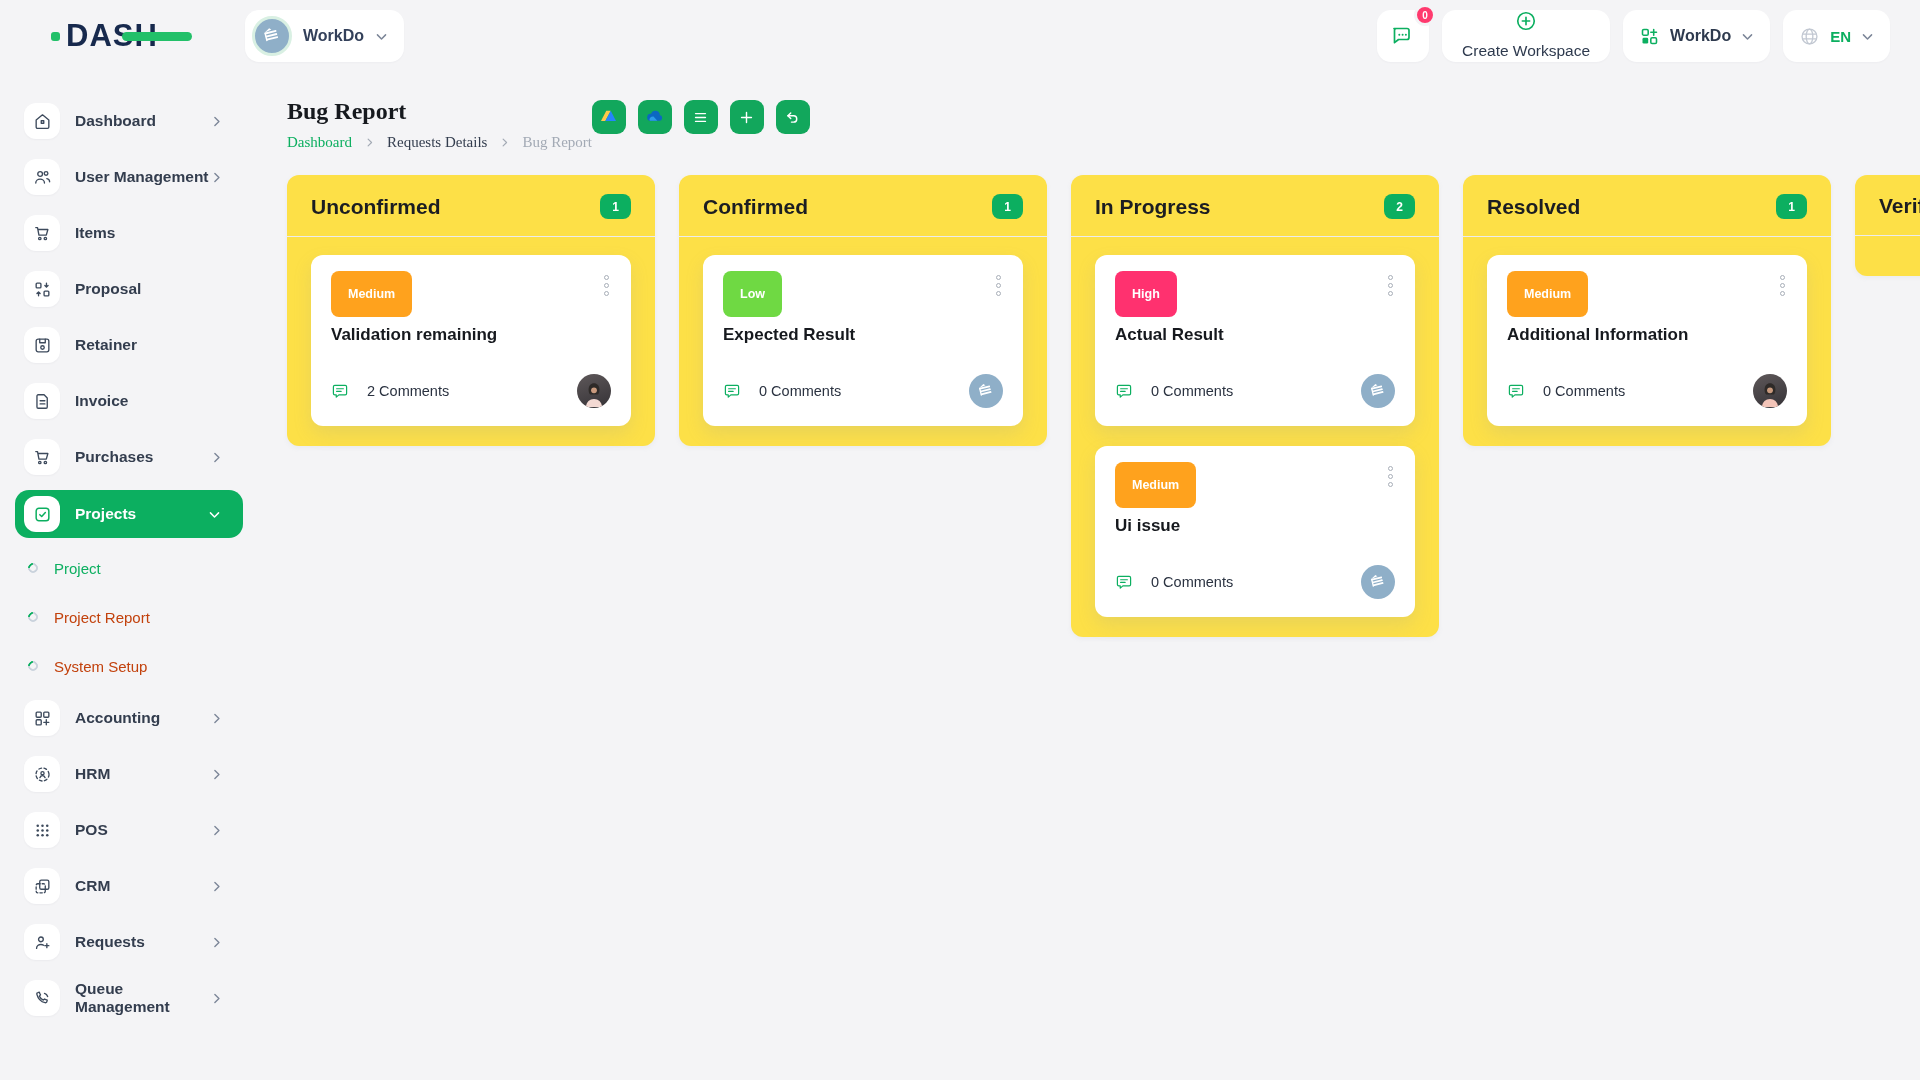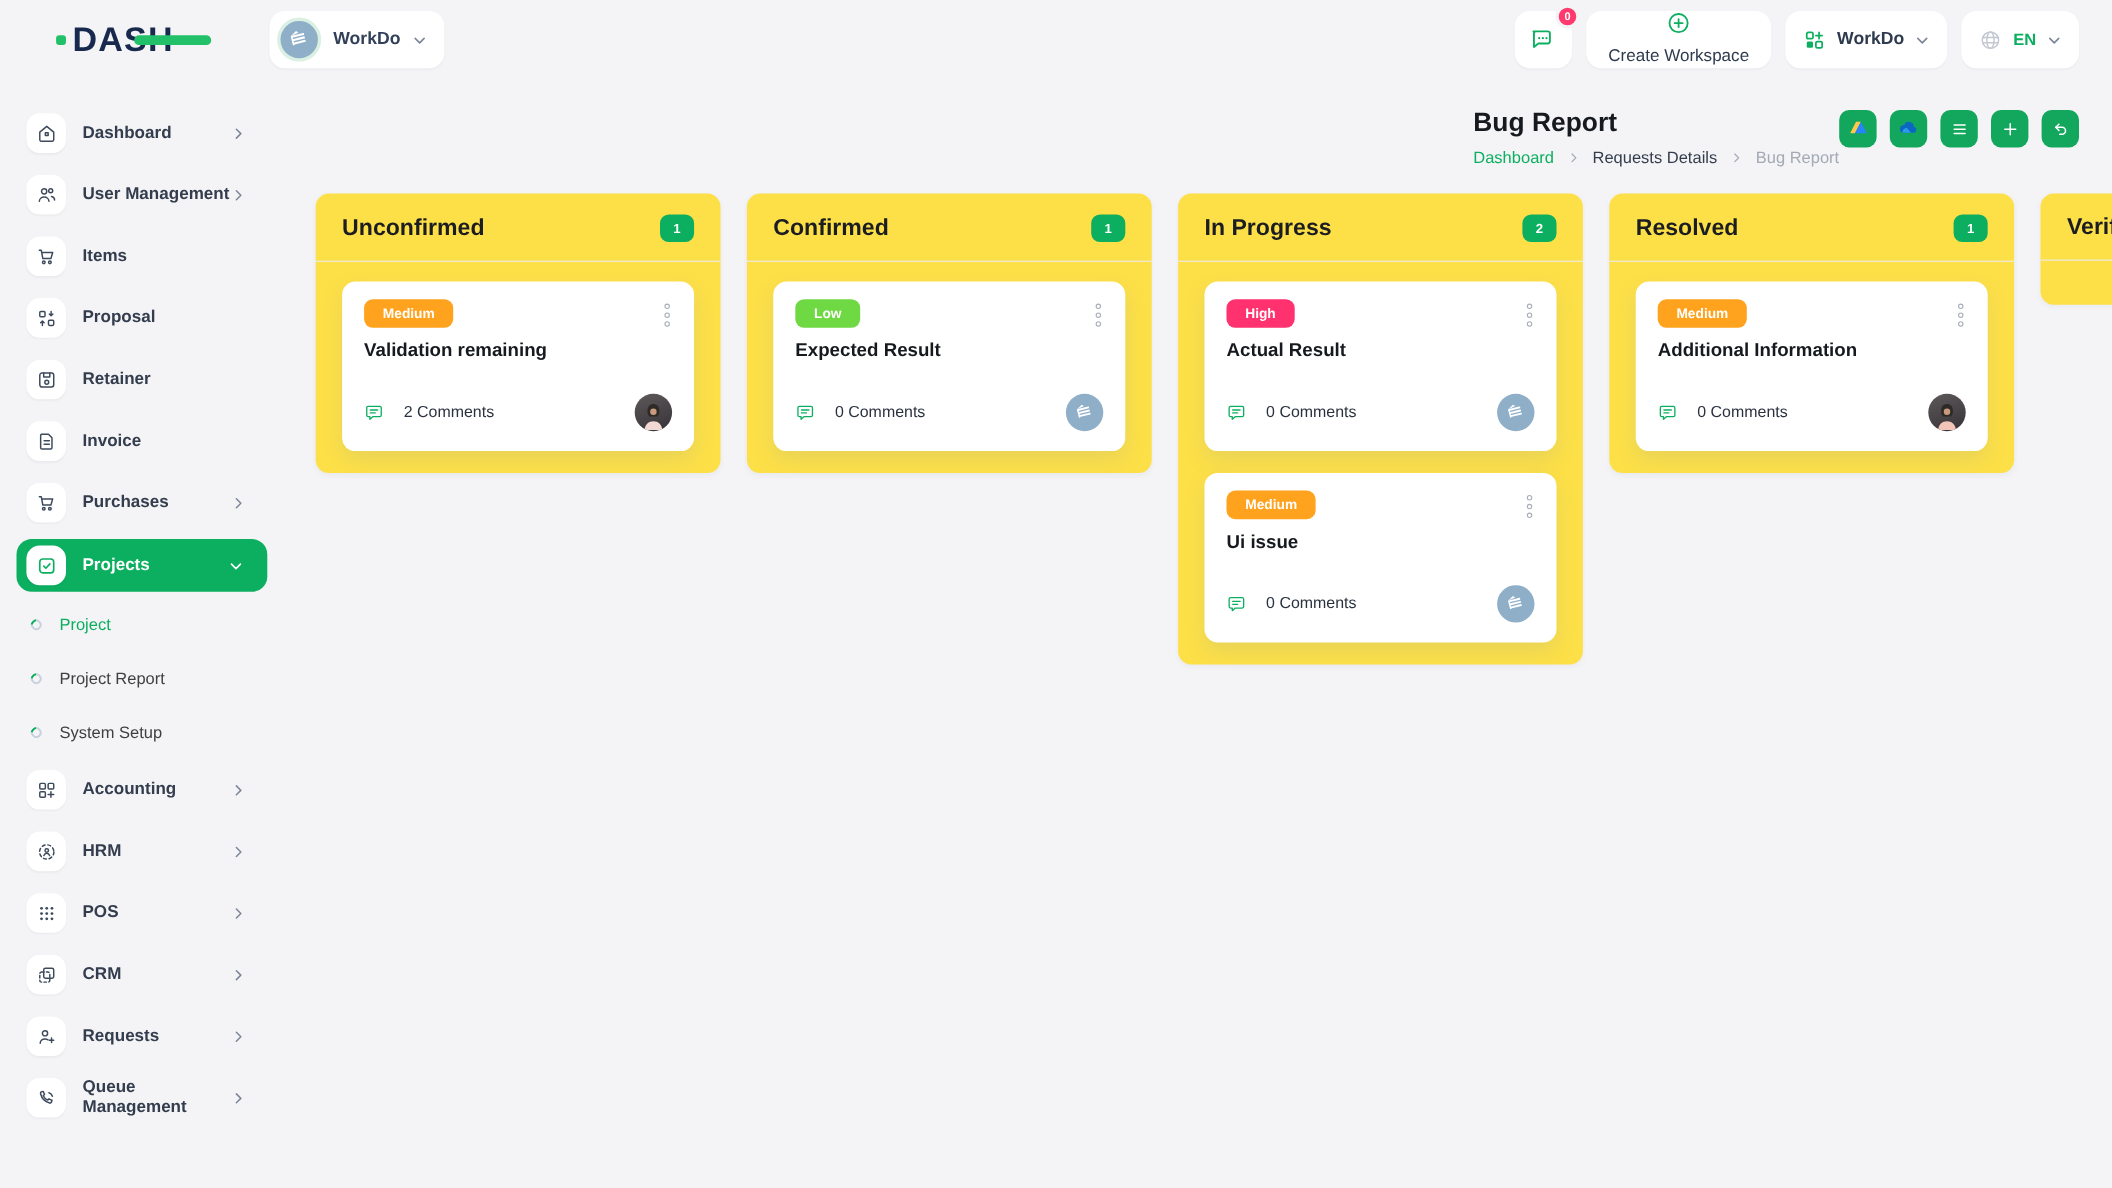--- a/index.html
+++ b/index.html
@@ -34,47 +34,47 @@
   
   .sidebar { position:absolute; left:0; top:72px; bottom:0; width:245px; padding:26px 0 0 0; overflow:hidden; }
   .s-item { display:flex; align-items:center; height:46px; margin:0 0 10px 0; padding-left:24px; cursor:pointer; }
   .s-ico { width:36px; height:36px; flex:0 0 36px; border-radius:12px; background:#fff; box-shadow:0 1px 2px rgba(20,30,50,.04); display:flex; align-items:center; justify-content:center; }
   .s-label { margin-left:15px; font-size:15.5px; font-weight:600; color:#333D4E; flex:1; }
   .s-chev { margin-right:22px; }
   .s-item.active { background:#0CAF60; border-radius:14px; margin-left:15px; margin-right:2px; padding-left:9px; height:48px; }
   .s-item.active .s-label { color:#fff; }
   .sub-item { display:flex; align-items:center; height:40px; margin-bottom:9px; padding-left:28px; cursor:pointer; }
   .bullet { width:10px; height:10px; border-radius:50%; border:2px solid #C9D2DC; border-top-color:#0CAF60; transform:rotate(-45deg); flex:0 0 10px; }
-  .sub-label { margin-left:16px; font-size:15px; font-weight:500; color:#404040; }
+  .sub-label { margin-left:16px; font-size:15px; font-weight:500; color:#c2410c; }
   .sub-item.active .sub-label { color:#0CAF60; }
 
   
   .main { position:absolute; left:245px; top:72px; right:0; bottom:0; padding:26px 0 0 42px; overflow:hidden; }
-  .page-head { display:flex; align-items:center; justify-content:flex-end; }
+  .page-head { display:flex; align-items:center; justify-content:flex-start;font-family:Liberation Serif, serif; }
   .page-title { font-size:24px; font-weight:700; color:#16191E; }
   .breadcrumb { display:flex; align-items:center; gap:12px; margin-top:9px; font-size:15px; }
   .bc-link { color:#0CAF60; cursor:pointer; }
   .bc-mid { color:#333D4E; cursor:pointer; }
   .bc-cur { color:#A3AAB5; }
   .toolbar { display:flex; gap:12px; margin-right:30px; align-self:flex-start; margin-top:2px; }
   .tool-btn { width:34px; height:34px; border-radius:9px; background:#12A75C; display:flex; align-items:center; justify-content:center; cursor:pointer; border:none; }
 
   
   .board { display:flex; align-items:flex-start; gap:24px; margin-top:24px; }
   .col { width:368px; flex:0 0 368px; background:#fde047; border-radius:12px; box-shadow:0 2px 5px rgba(146,153,168,.09); }
   .col-head { display:flex; align-items:center; justify-content:space-between; padding:19px 24px 17px 24px; }
   .col-title { font-size:21px; font-weight:700; color:#1B1D22; white-space:nowrap; }
   .col-count { background:#0CAF60; color:#fff; font-size:12px; font-weight:600; min-width:31px; height:25px; border-radius:8px; display:flex; align-items:center; justify-content:center; padding:0 8px; }
   .col-div { border-top:1px solid #ECECEE; }
   .col-body { padding:18px 24px 20px 24px; display:flex; flex-direction:column; gap:20px; }
   .col-body.empty { padding:0; height:40px; }
 
   .card { background:#fff; border-radius:12px; box-shadow:0 8px 18px rgba(146,153,168,.18); padding:16px 20px 18px 20px; cursor:grab; }
   .card-top { display:flex; align-items:flex-start; justify-content:space-between; }
-  .prio { color:#fff; font-size:12.5px; font-weight:600; padding:6px 17px; border-radius:8px; }
+  .prio { color:#fff; font-size:12.5px; font-weight:600; padding:16px 17px; border-radius:8px; }
   .p-medium { background:#FFA21D; }
   .p-low { background:#6FD943; }
   .p-high { background:#FF316F; }
   .kebab { display:flex; flex-direction:column; gap:3px; padding:4px 2px; cursor:pointer; }
   .kebab i { width:5px; height:5px; border:1.5px solid #A8AEB8; border-radius:50%; display:block; }
   .card-title { margin-top:8px; font-size:17px; font-weight:700; color:#16191E; }
   .card-foot { margin-top:29px; display:flex; align-items:center; justify-content:space-between; }
   .comments { display:flex; align-items:center; gap:18px; font-size:14.5px; color:#2A3240; }
   .avatar { width:34px; height:34px; border-radius:50%; overflow:hidden; flex:0 0 34px; }
   .avatar.photo { background:linear-gradient(160deg,#5a5456 10%,#39363a 90%); display:flex; align-items:flex-end; justify-content:center; }

